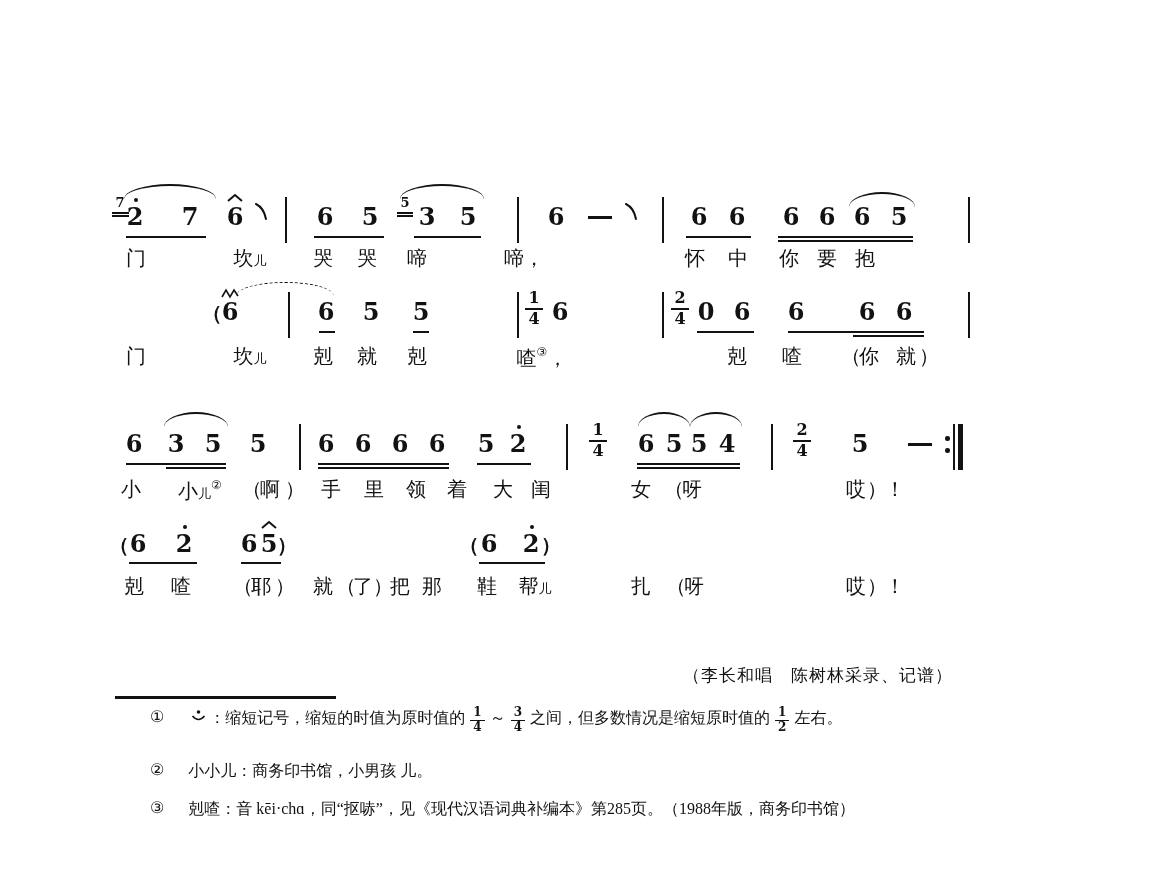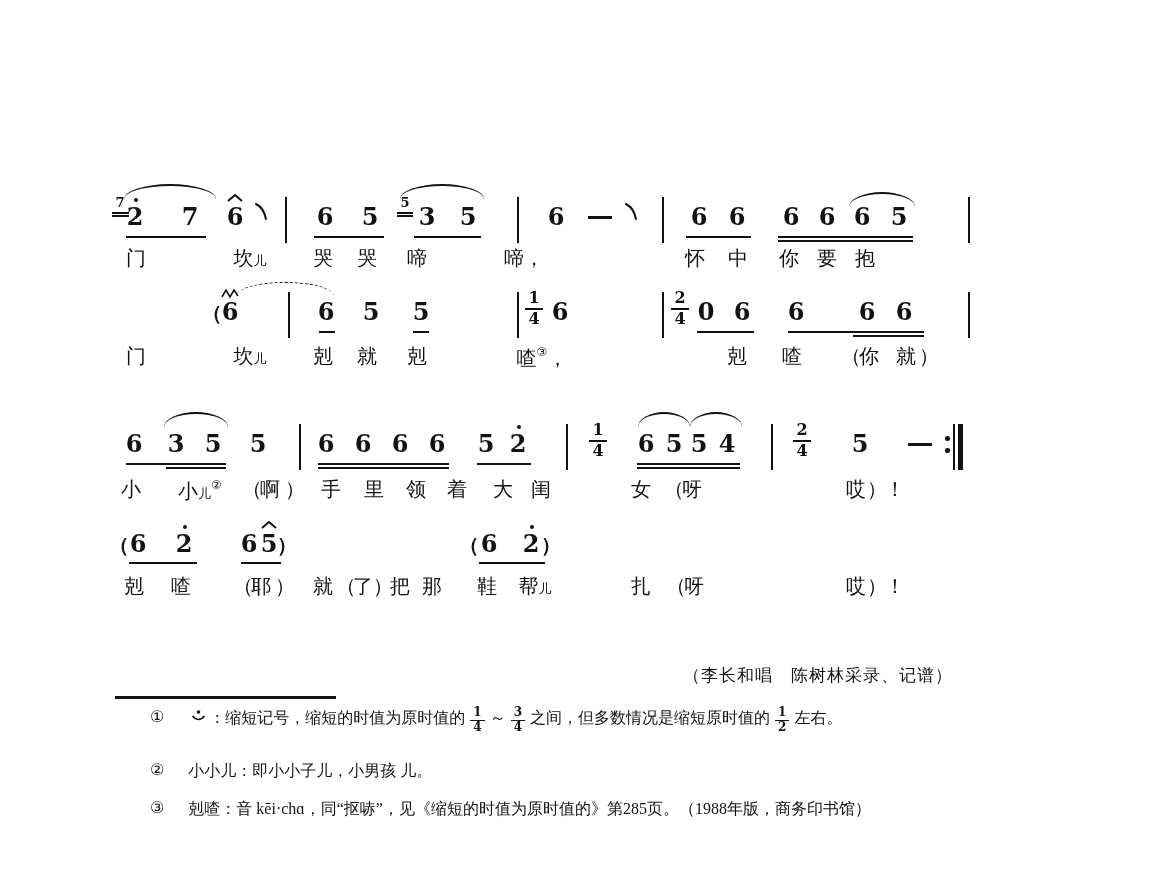--- a/index.html
+++ b/index.html
@@ -250,15 +250,15 @@
 
 <div id="attribution">（李长和唱　陈树林采录、记谱）</div>
 
 <div id="fn-rule"></div>
 
 <div id="footnotes">
     <div class="fnrow" style="top: 706px;"><span class="fn-num">①</span><span class="icon"><svg width="17" height="15" viewBox="0 0 17 15">
           <circle cx="8.5" cy="3" r="1.8" fill="#121212"></circle>
           <path d="M2.5 7 Q8.5 14 14.5 7" fill="none" stroke="#121212" stroke-width="1.6"></path>
         </svg></span><span class="seg">：缩短记号，缩短的时值为原时值的</span><span class="frac"><span class="fnum">1</span><span class="fden">4</span></span><span class="seg">～</span><span class="frac"><span class="fnum">3</span><span class="fden">4</span></span><span class="seg">之间，但多数情况是缩短原时值的</span><span class="frac"><span class="fnum">1</span><span class="fden">2</span></span><span class="seg">左右。</span></div>
-    <div class="fnrow" style="top: 760px;"><span class="fn-num">②</span><span class="seg">小小儿：即小小子儿，小男孩 儿。</span></div>
-    <div class="fnrow" style="top: 798px;"><span class="fn-num">③</span><span class="seg">剋喳：音 kēi·chɑ，同“抠哧”，见《缩短的时值为原时值的》第285页。（1988年版，商务印书馆）</span></div>
+    <div class="fnrow" style="top: 760px;"><span class="fn-num">②</span><span class="seg">小小儿：商务印书馆，小男孩 儿。</span></div>
+    <div class="fnrow" style="top: 798px;"><span class="fn-num">③</span><span class="seg">剋喳：音 kēi·chɑ，同“抠哧”，见《现代汉语词典补编本》第285页。（1988年版，商务印书馆）</span></div>
   </div>
 
 </body></html>

